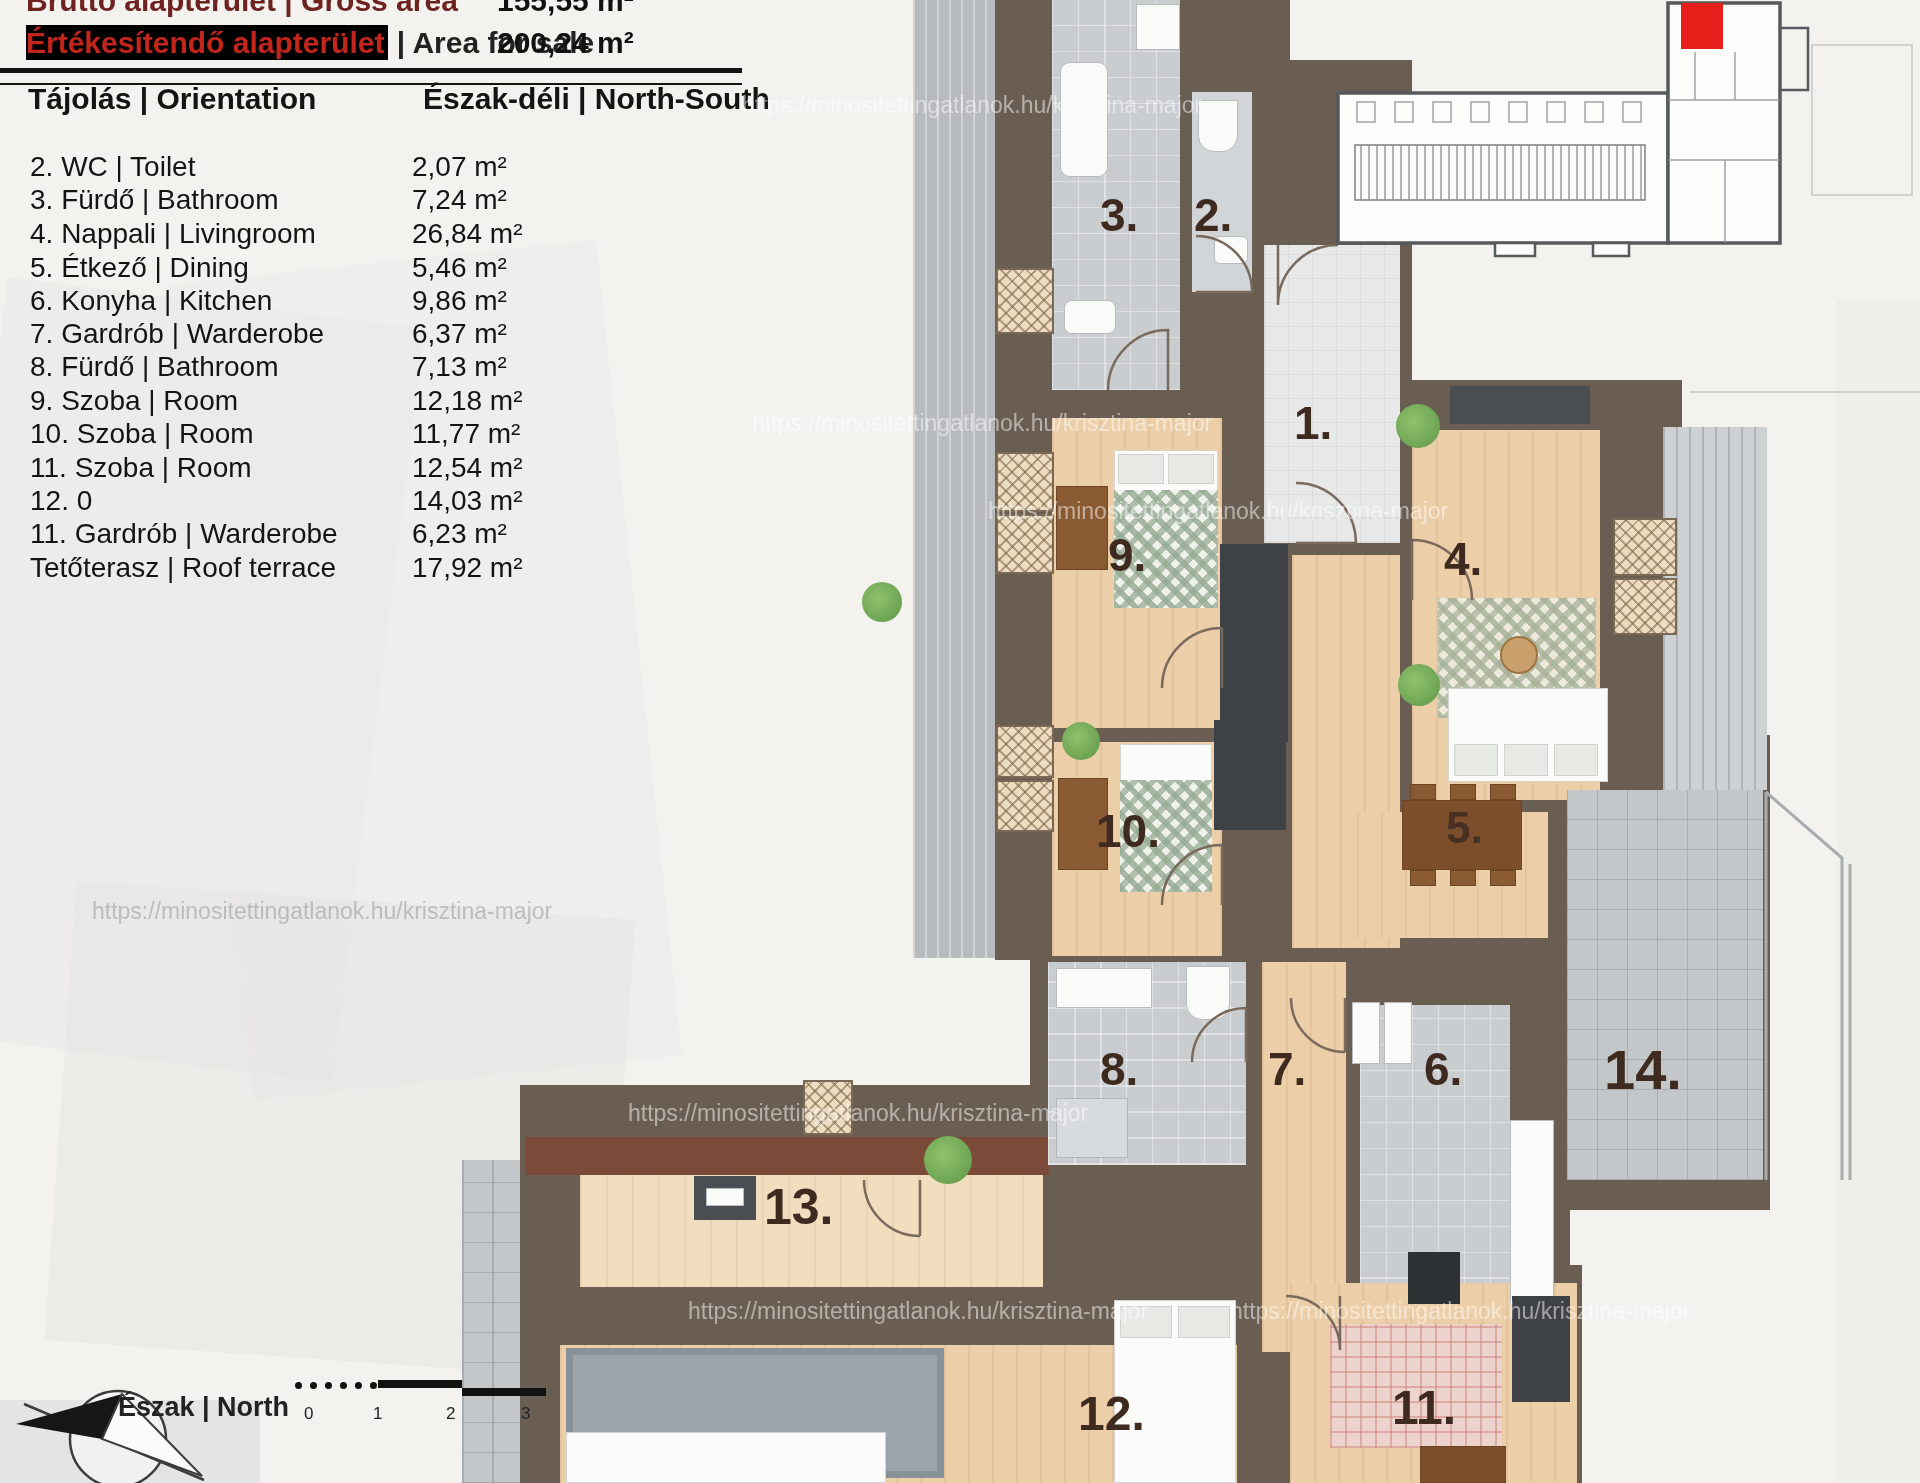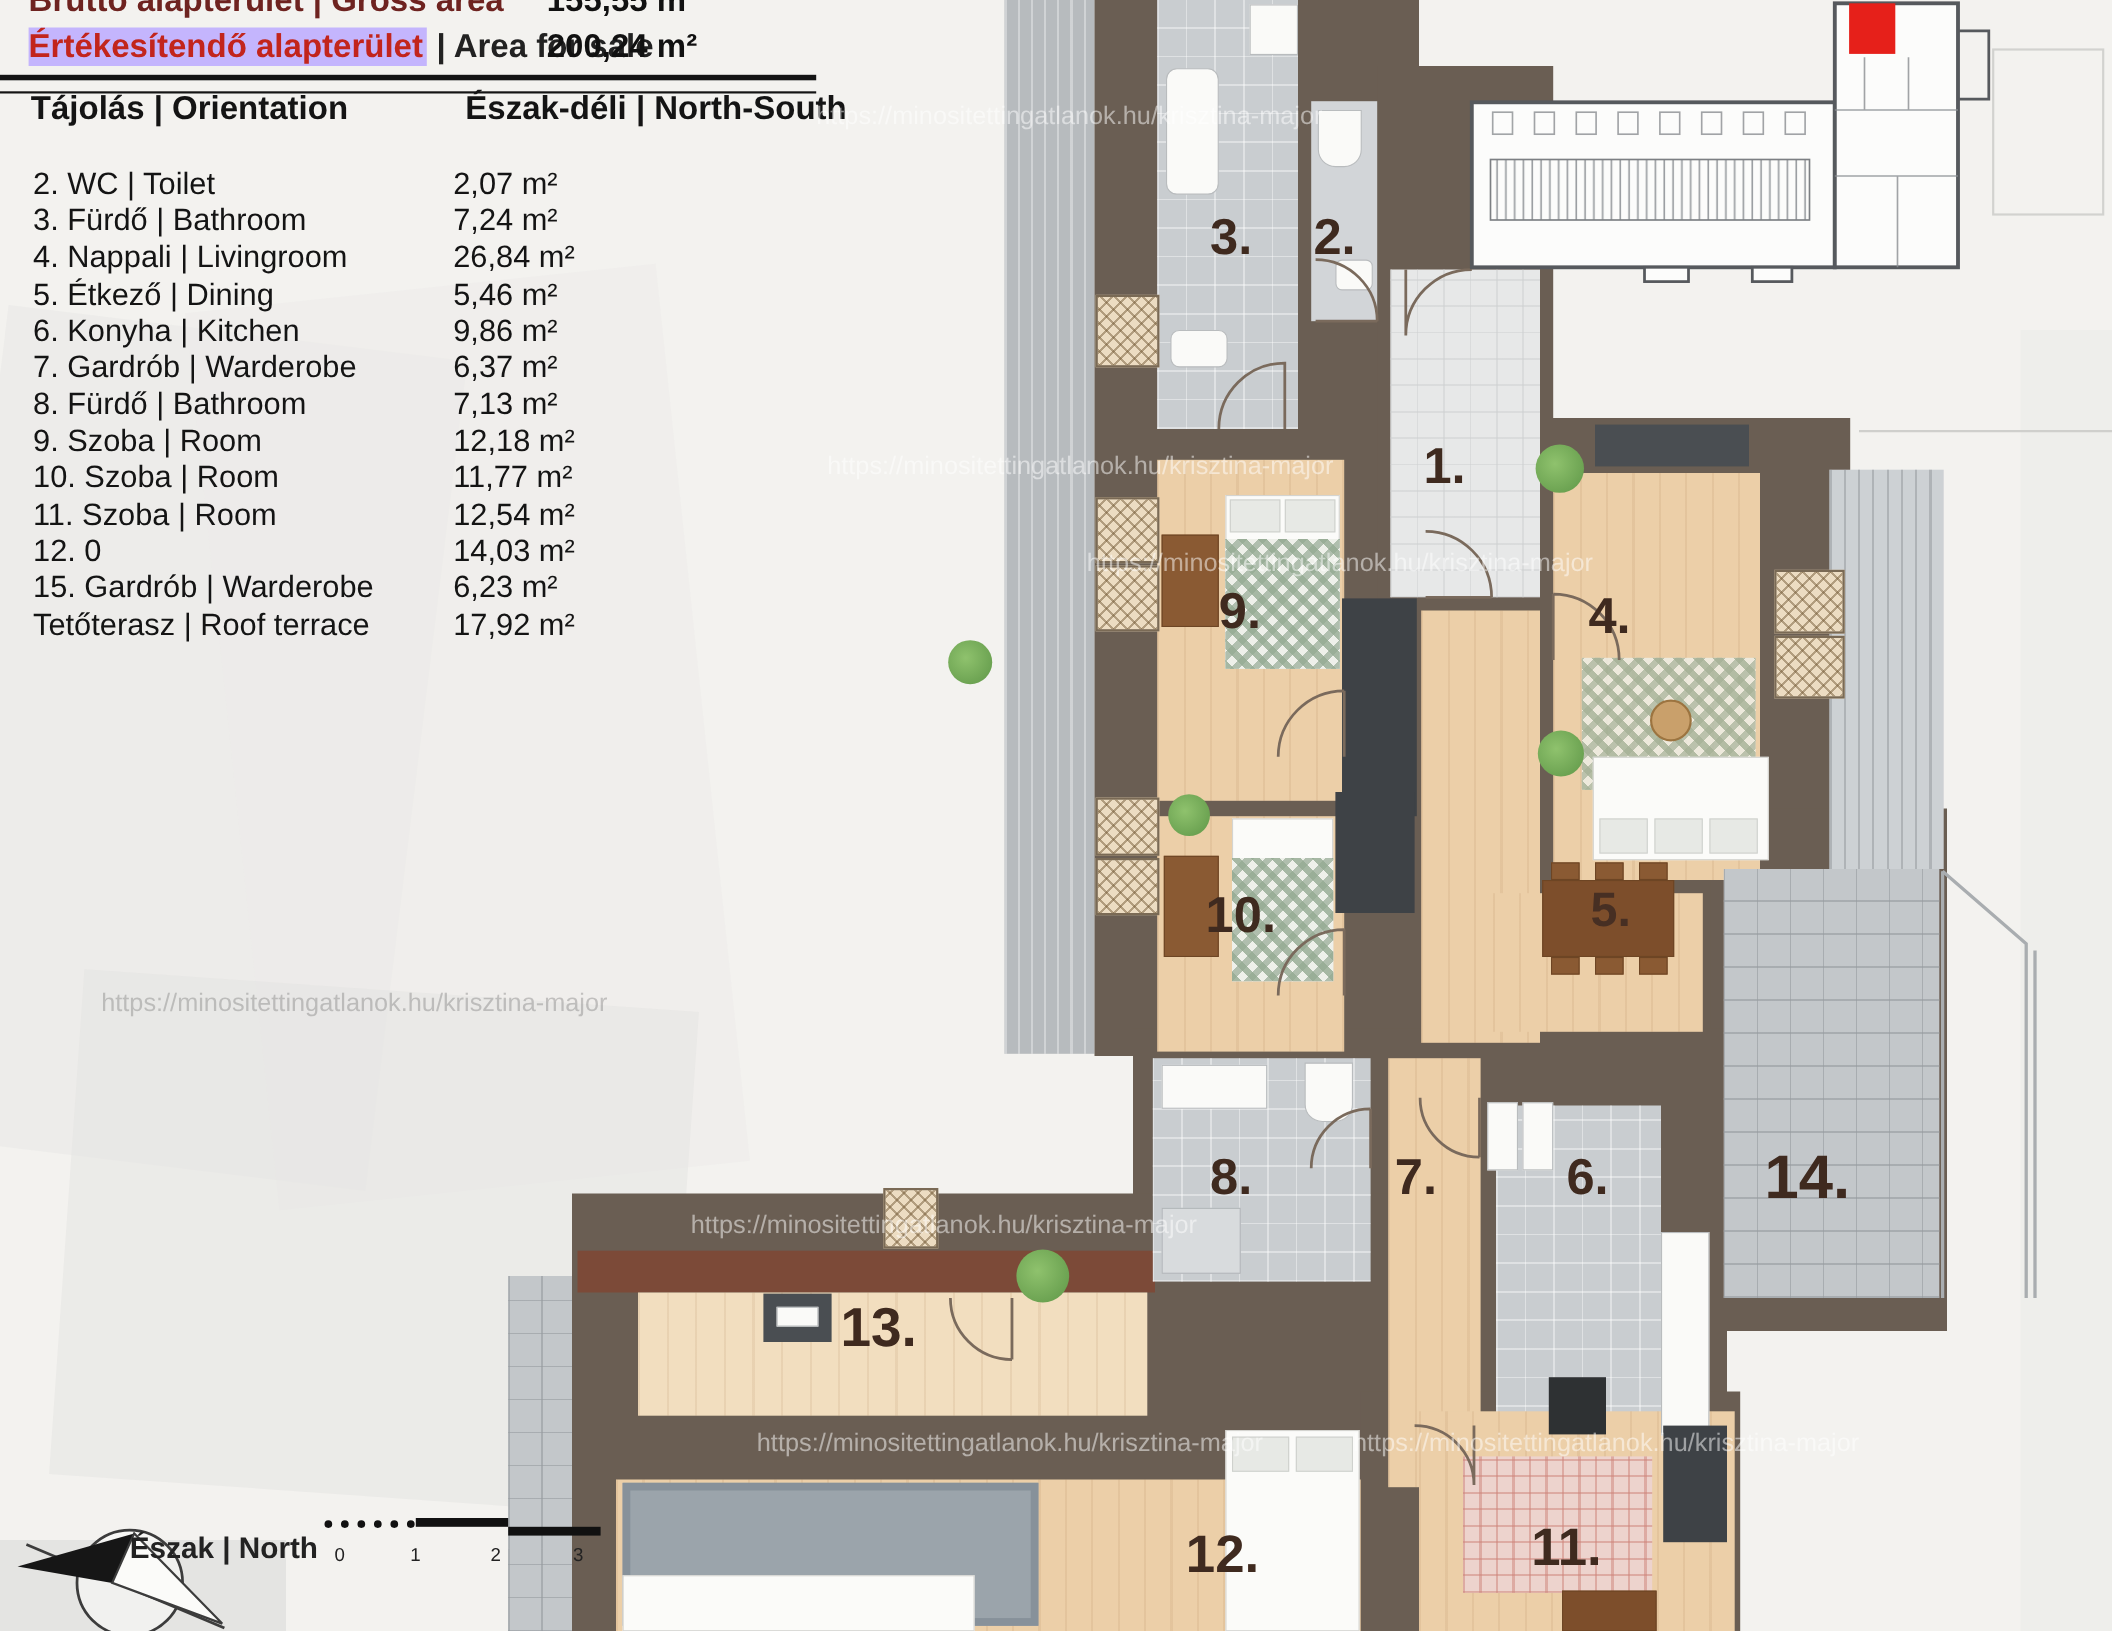--- a/index.html
+++ b/index.html
@@ -69,42 +69,42 @@
   <div class="ph" style="left:1837px;top:300px;width:83px;height:1183px;background:#ececea;opacity:.8;"></div>
 
   <div class="abs" style="left:0;top:0;width:742px;height:600px;">
 
     <div class="hdr" style="left:26px;top:-16px;color:#6e2320;">
       <span>Bruttó alapterület | Gross area</span>
     </div>
     <div class="hdr" style="left:497px;top:-16px;color:#111;">155,55 m²</div>
 
     <div class="hdr" style="left:26px;top:26px;">
-      <span style="color:#c2251c;background:#c4b5fd;padding:1px 4px 1px 0;">Értékesítendő alapterület</span>
+      <span style="color:#c2251c;background:#000000;padding:1px 4px 1px 0;">Értékesítendő alapterület</span>
       <span style="color:#222;">| Area for sale</span>
     </div>
     <div class="hdr" style="left:497px;top:26px;color:#111;">200,24 m²</div>
 
     <div class="divider"></div>
 
     <div class="hdr" style="left:28px;top:82px;">Tájolás | Orientation</div>
     <div class="hdr" style="left:403px;top:82px;margin-left:20px;">Észak-déli | North-South</div>
 
     <div class="roomrow" style="top:151px;"><span>2. WC | Toilet</span><span class="area">2,07 m²</span></div>
     <div class="roomrow" style="top:184px;"><span>3. Fürdő | Bathroom</span><span class="area">7,24 m²</span></div>
     <div class="roomrow" style="top:218px;"><span>4. Nappali | Livingroom</span><span class="area">26,84 m²</span></div>
     <div class="roomrow" style="top:252px;"><span>5. Étkező | Dining</span><span class="area">5,46 m²</span></div>
     <div class="roomrow" style="top:285px;"><span>6. Konyha | Kitchen</span><span class="area">9,86 m²</span></div>
     <div class="roomrow" style="top:318px;"><span>7. Gardrób | Warderobe</span><span class="area">6,37 m²</span></div>
     <div class="roomrow" style="top:351px;"><span>8. Fürdő | Bathroom</span><span class="area">7,13 m²</span></div>
     <div class="roomrow" style="top:385px;"><span>9. Szoba | Room</span><span class="area">12,18 m²</span></div>
     <div class="roomrow" style="top:418px;"><span>10. Szoba | Room</span><span class="area">11,77 m²</span></div>
     <div class="roomrow" style="top:452px;"><span>11. Szoba | Room</span><span class="area">12,54 m²</span></div>
     <div class="roomrow" style="top:485px;"><span>12. 0</span><span class="area">14,03 m²</span></div>
-    <div class="roomrow" style="top:518px;"><span>15. Gardrób | Warderobe</span><span class="area">6,23 m²</span></div>
+    <div class="roomrow" style="top:518px;"><span>11. Gardrób | Warderobe</span><span class="area">6,23 m²</span></div>
     <div class="roomrow" style="top:552px;"><span>Tetőterasz | Roof terrace</span><span class="area">17,92 m²</span></div>
   </div>
 
   <div class="abs" style="left:0;top:0;width:1920px;height:1483px;">
 
     <div class="stripw" style="left:913px;top:0;width:82px;height:958px;"></div>
     <div class="terr" style="left:462px;top:1160px;width:60px;height:323px;"></div>
     <div class="terr" style="left:462px;top:1408px;width:120px;height:75px;"></div>
 
     <div class="wall" style="left:995px;top:0;width:295px;height:960px;"></div>

